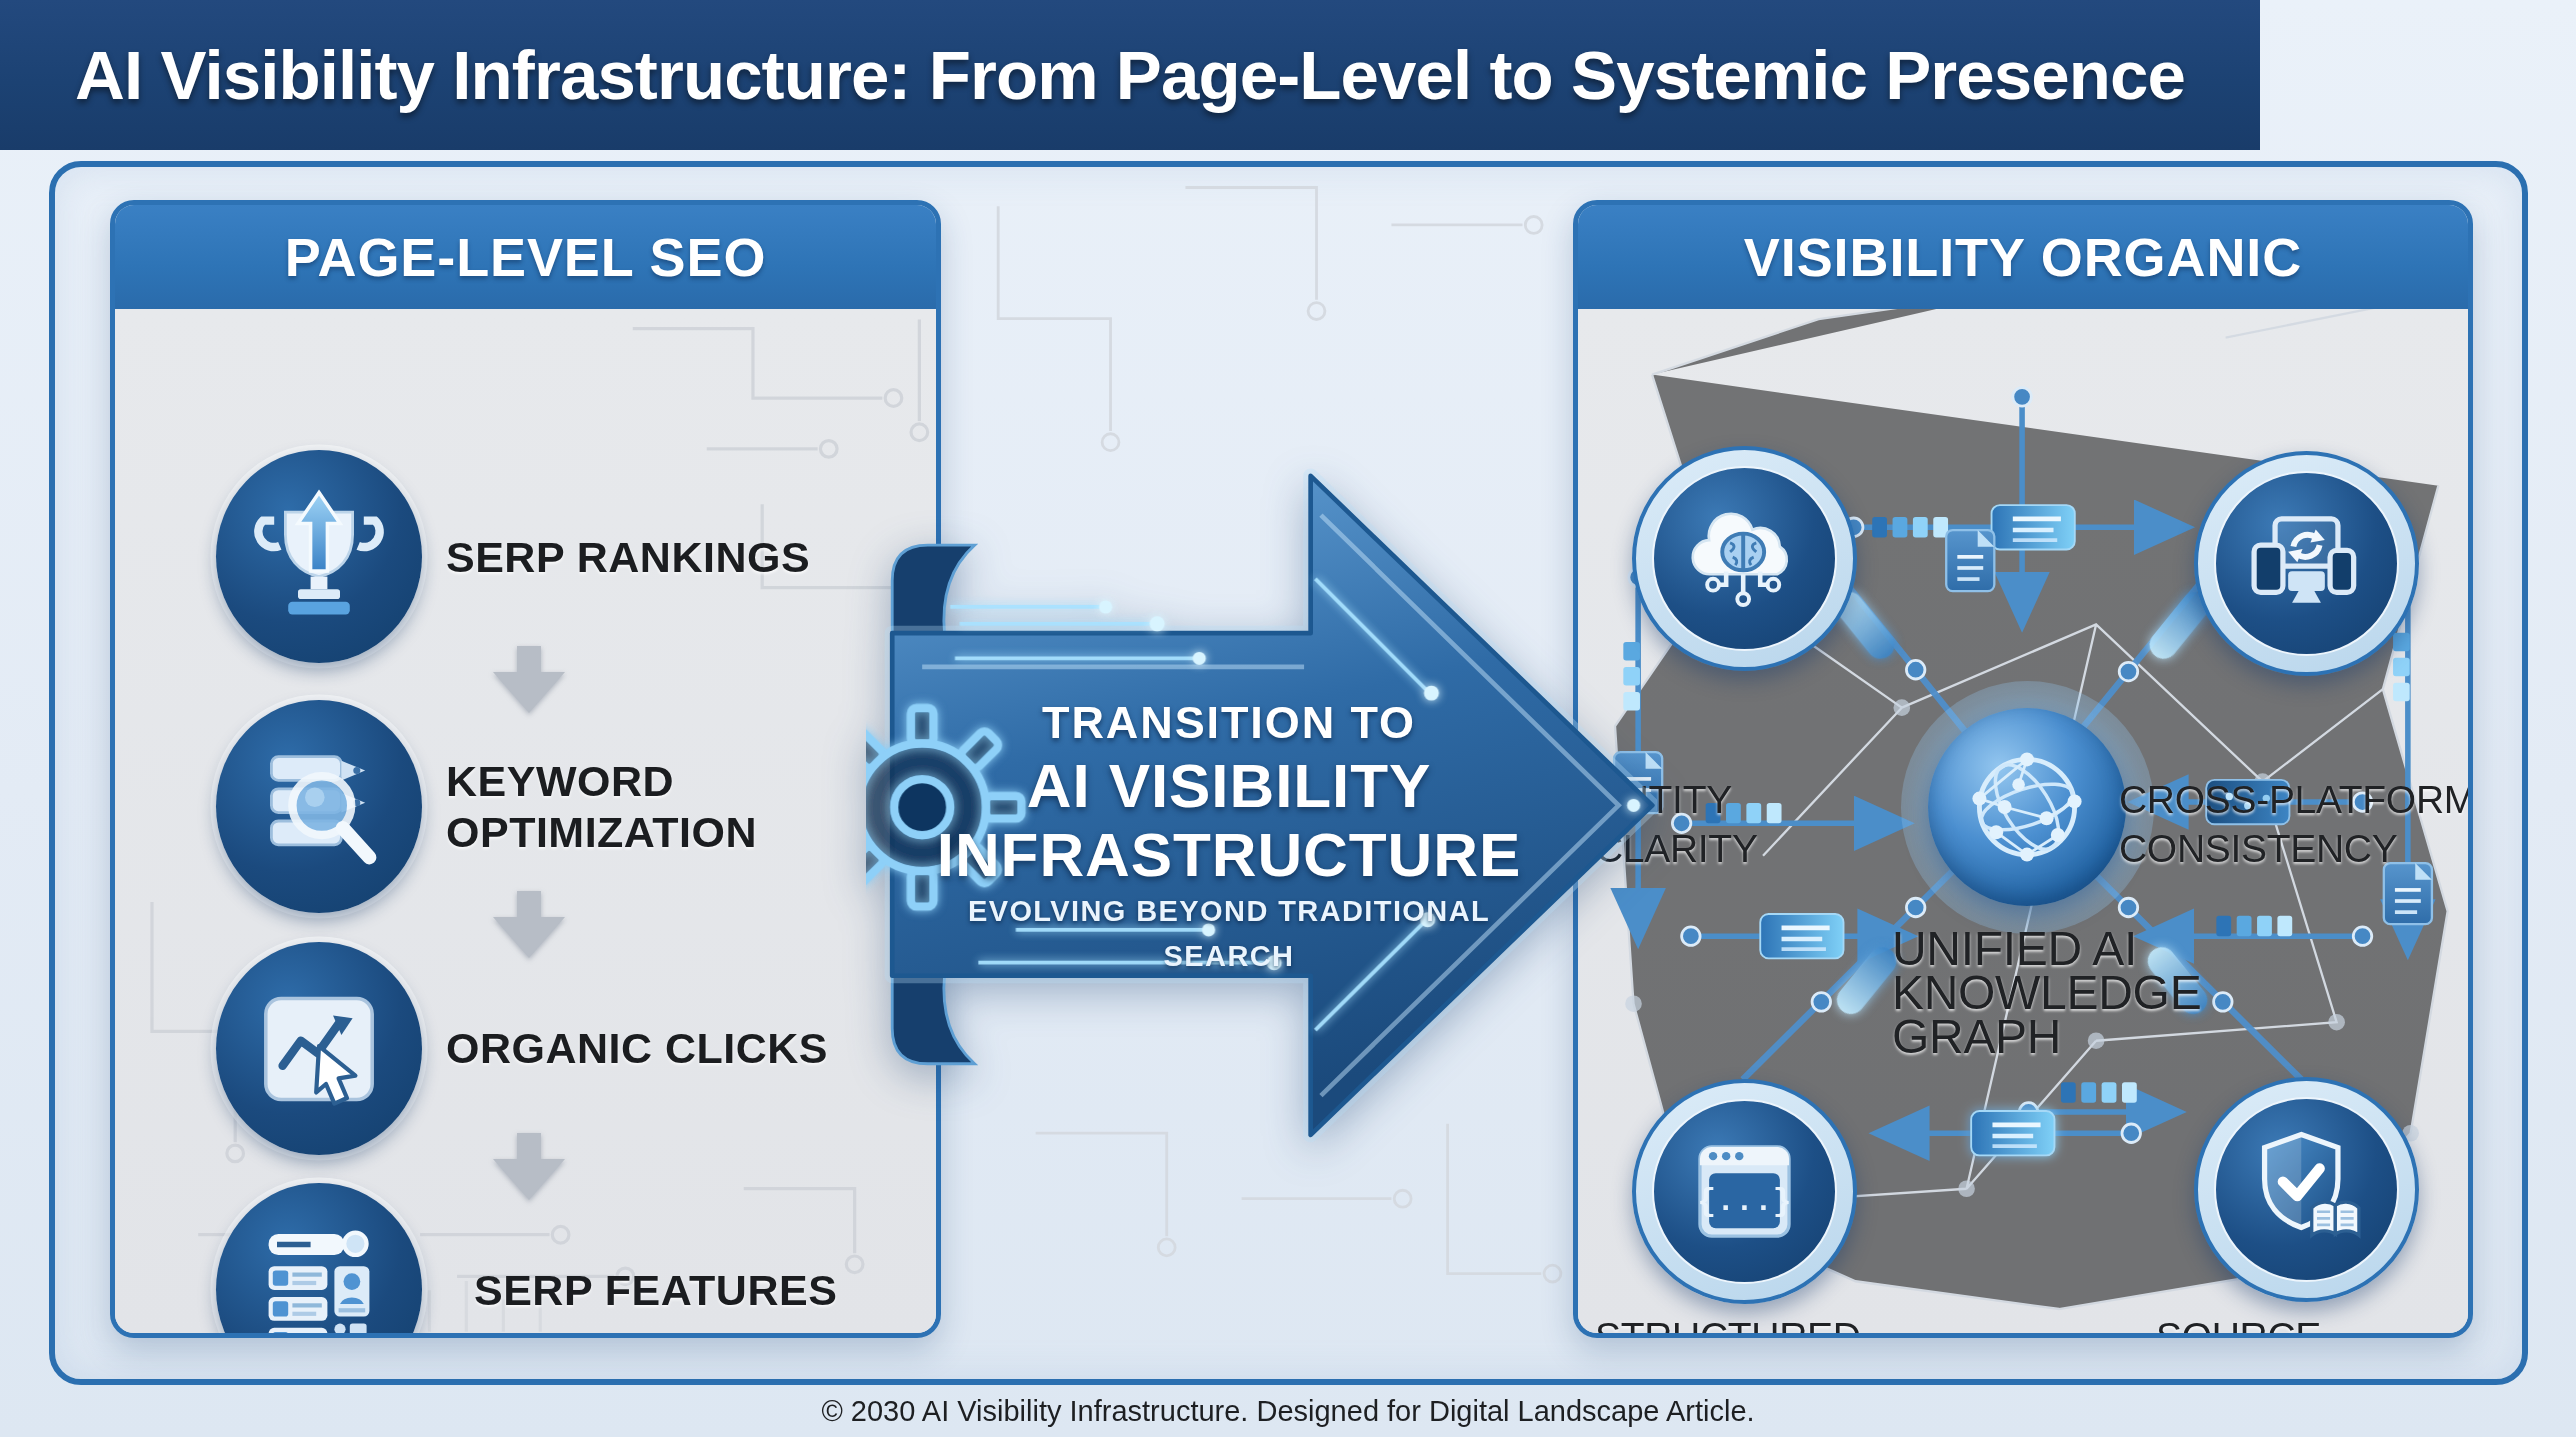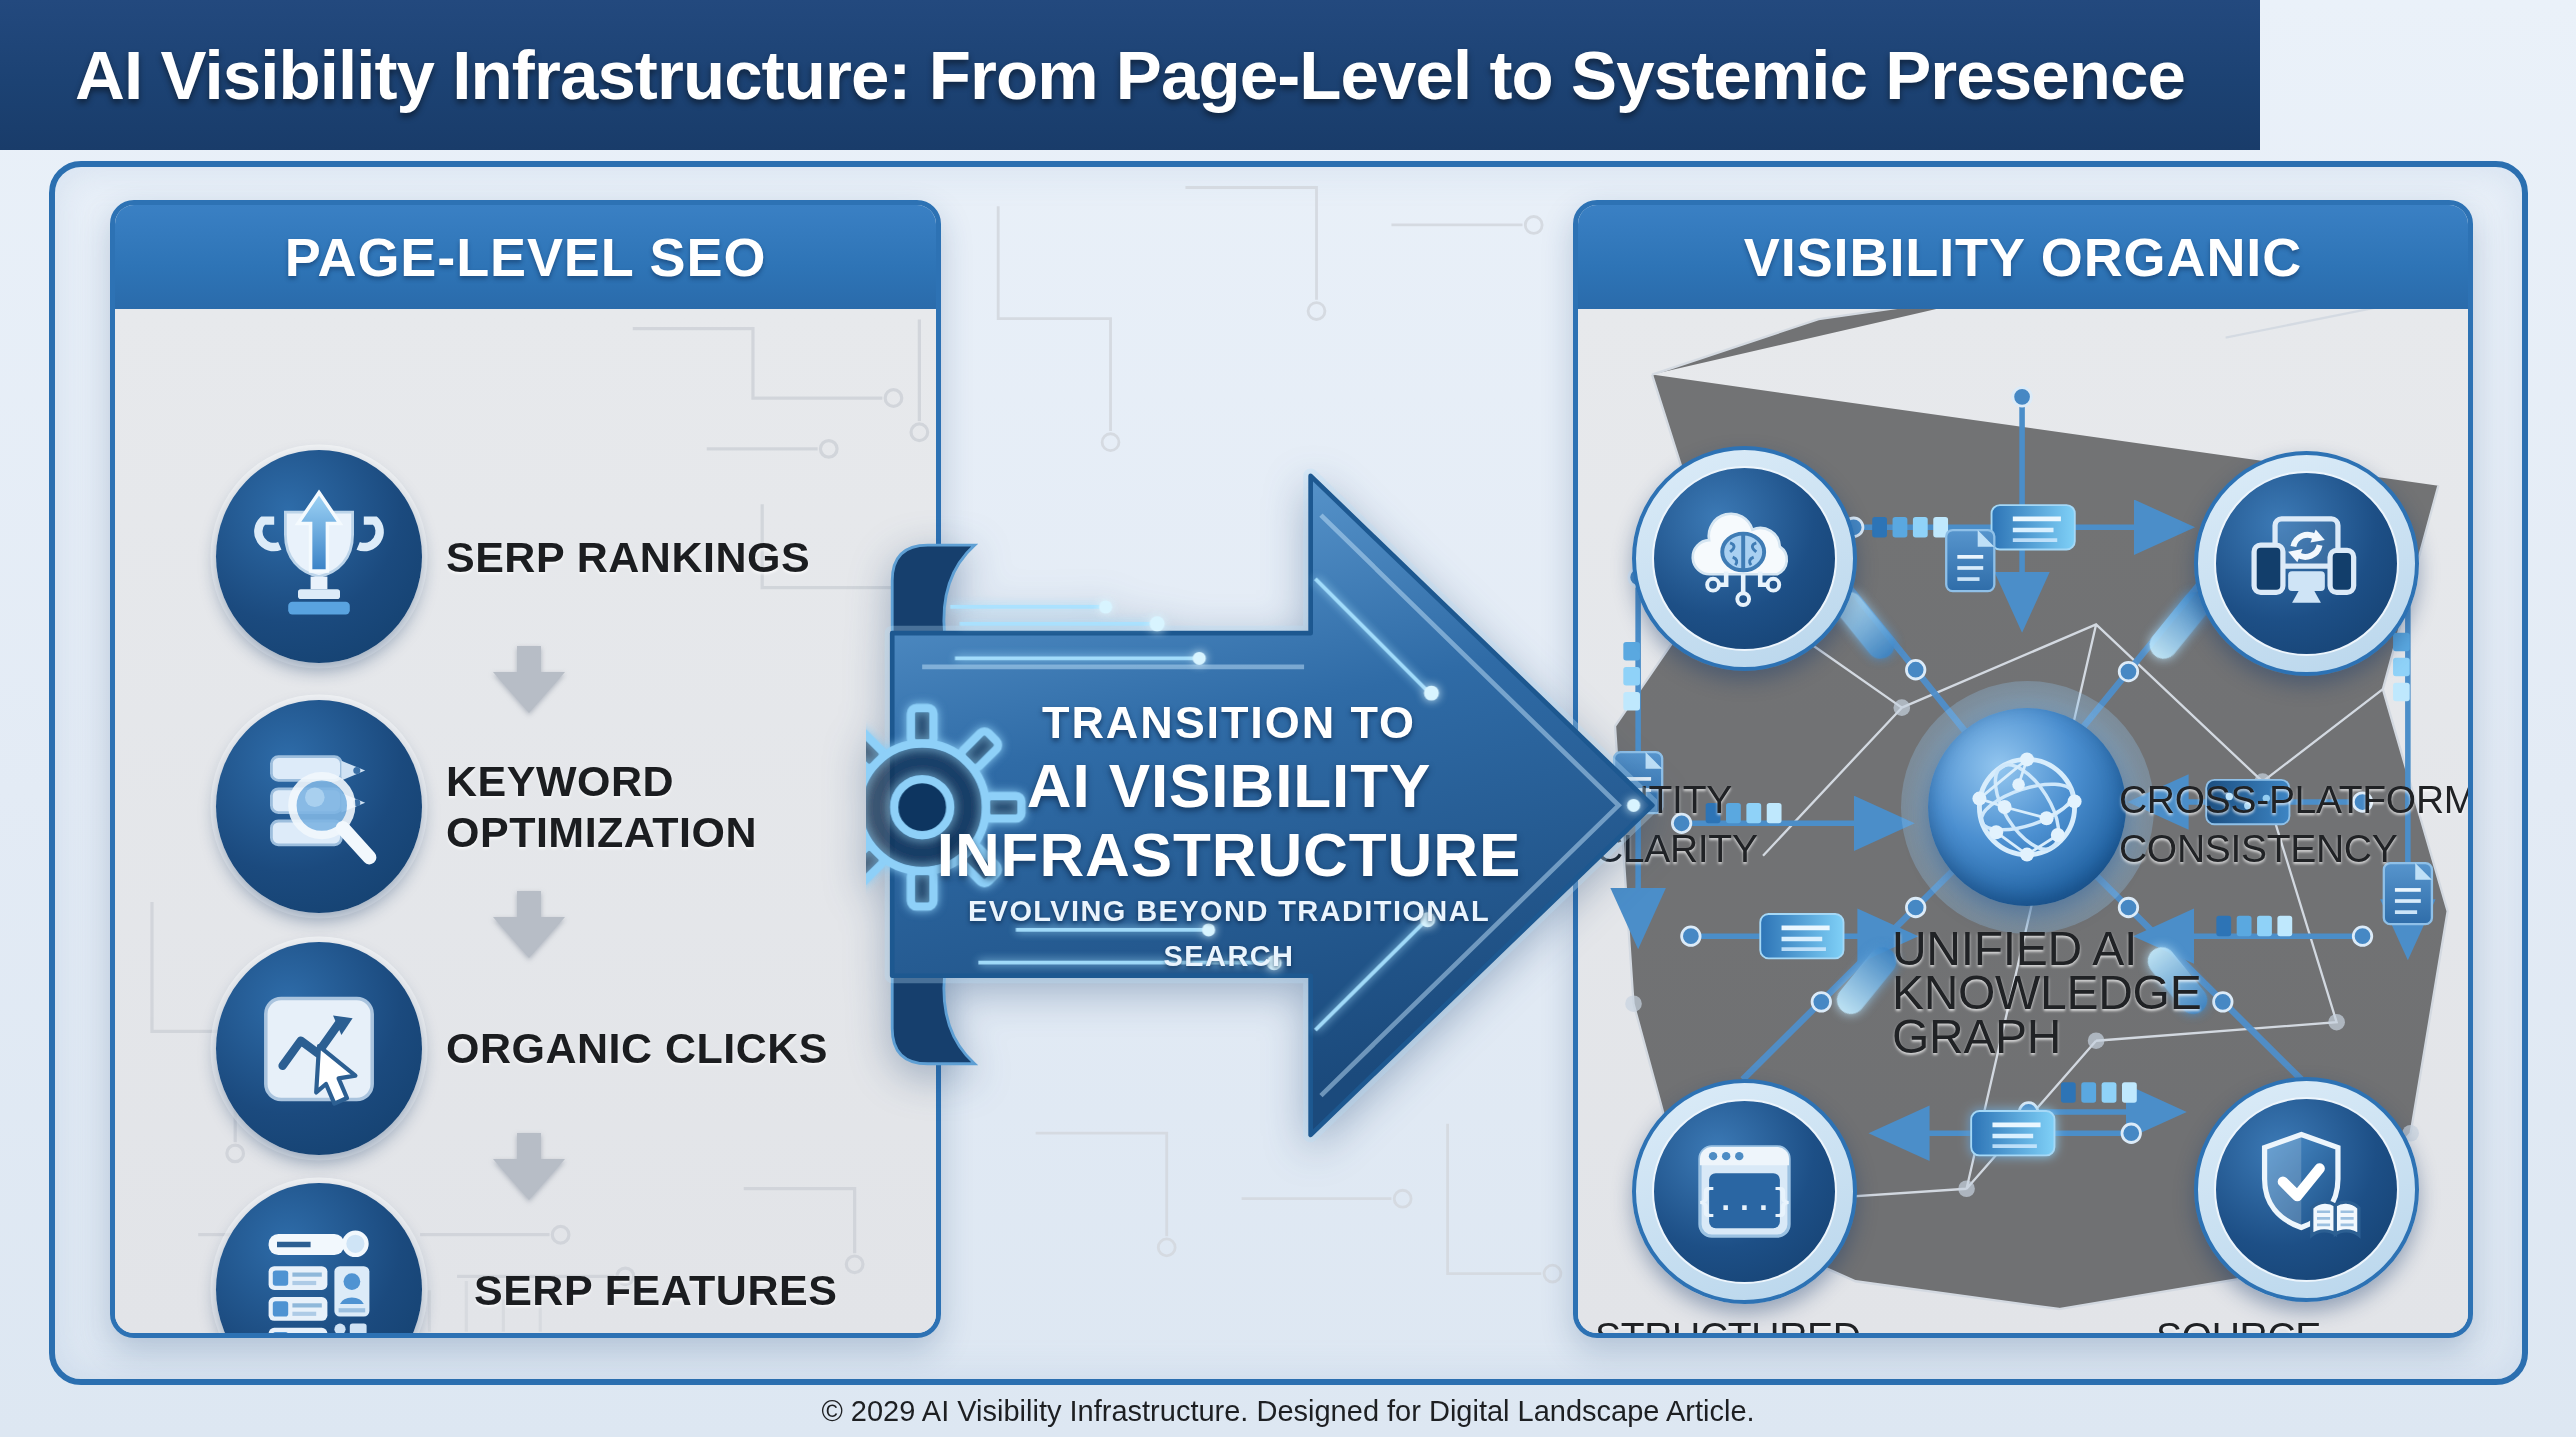--- a/index.html
+++ b/index.html
@@ -557,15 +557,15 @@
             </g>
           </svg>
         </div>
       </div>
       <div class="node-label" style="left:578px;top:1003px;width:300px;">
         <span>SOURCE CREDIBILITY</span>
       </div>
     </div>
   </section>
 
-  <div class="footer">© 2029 AI Visibility Infrastructure. Designed for Digital Landscape Article.</div>
+  <div class="footer">© 2030 AI Visibility Infrastructure. Designed for Digital Landscape Article.</div>
 </div>
 
 
 </body></html>

